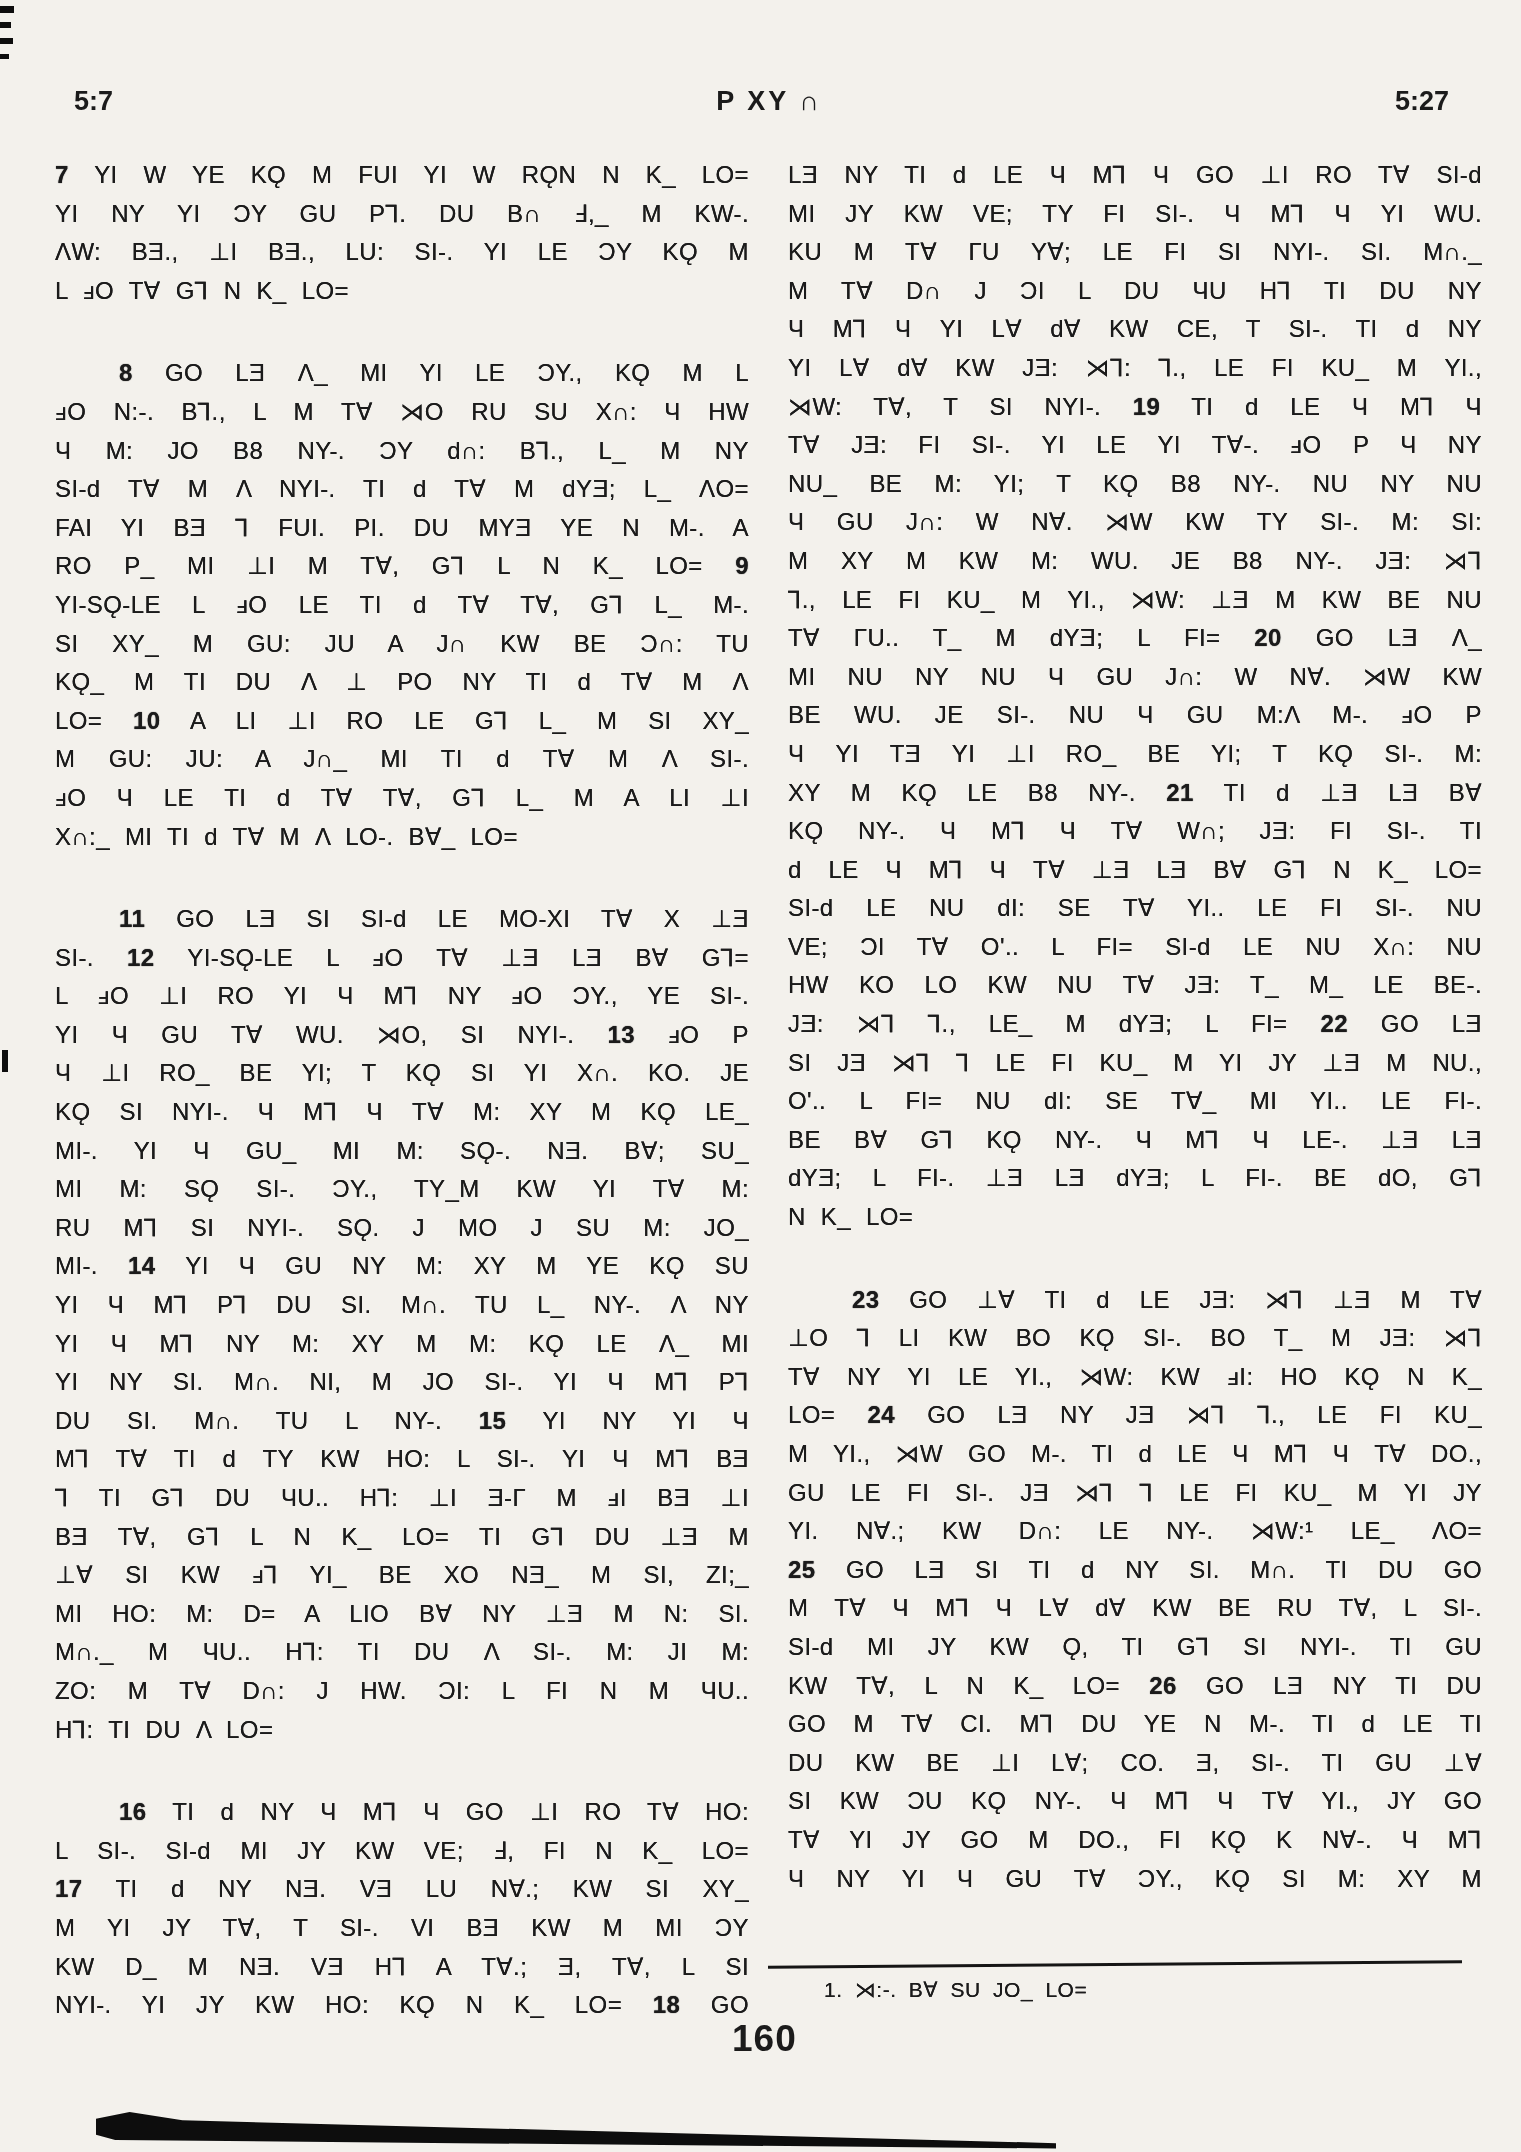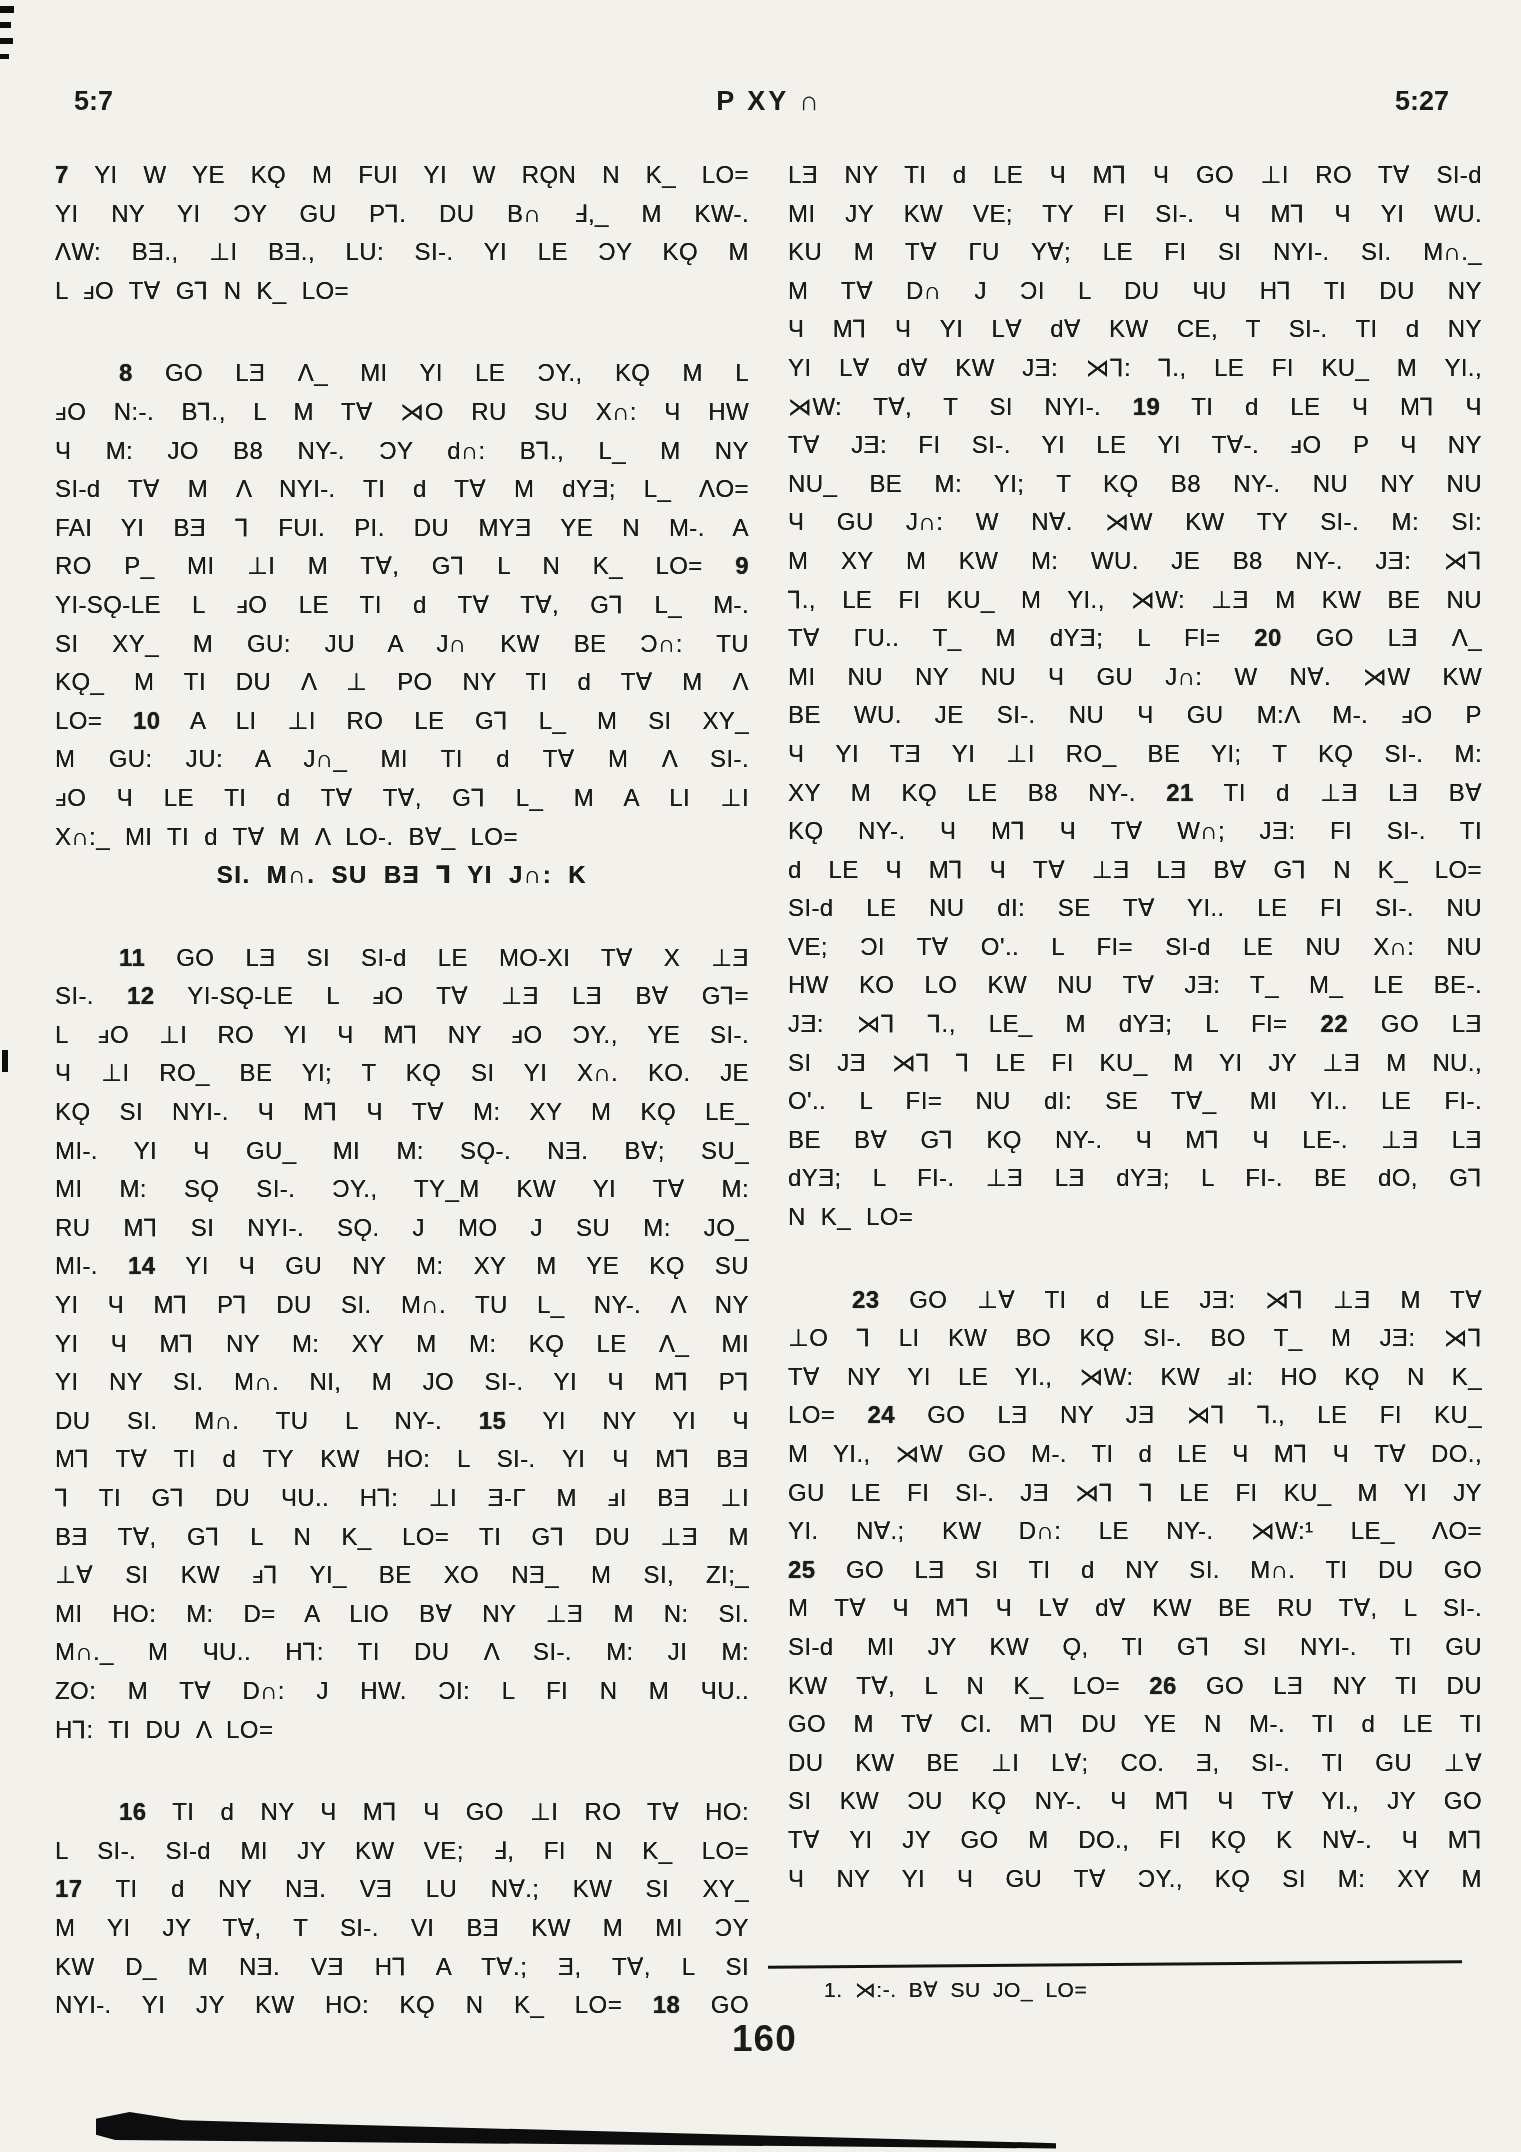--- a/index.html
+++ b/index.html
@@ -61,24 +61,24 @@
       <div class="line">SI-d T∀ M Λ NYI-. TI d T∀ M dYƎ; L_ ΛO=</div>
       <div class="line">FAI YI BƎ ⅂ FUI. PI. DU MYƎ YE N M-. A</div>
       <div class="line">RO P_ MI ⊥I M T∀, G⅂ L N K_ LO= <b>9</b></div>
       <div class="line">YI-SǪ-LE L ⅎO LE TI d T∀ T∀, G⅂ L_ M-.</div>
       <div class="line">SI XY_ M GU: JU A J∩ KW BE Ɔ∩: TU</div>
       <div class="line">KǪ_ M TI DU Λ ⊥ PO NY TI d T∀ M Λ</div>
       <div class="line">LO= <b>10</b> A LI ⊥I RO LE G⅂ L_ M SI XY_</div>
       <div class="line">M GU: JU: A J∩_ MI TI d T∀ M Λ SI-.</div>
       <div class="line">ⅎO Ч LE TI d T∀ T∀, G⅂ L_ M A LI ⊥I</div>
       <div class="line end">X∩:_ MI TI d T∀ M Λ LO-. B∀_ LO=</div>
-      <div class="line head">SI. M∩. SU BƎ ⅂ YI J∩: K</div>
       <div class="line ind"><b>11</b> GO LƎ SI SI-d LE MO-XI T∀ X ⊥Ǝ</div>
       <div class="line">SI-. <b>12</b> YI-SǪ-LE L ⅎO T∀ ⊥Ǝ LƎ B∀ G⅂=</div>
       <div class="line">L ⅎO ⊥I RO YI Ч M⅂ NY ⅎO ƆY., YE SI-.</div>
+      <div class="line">YI Ч GU T∀ WU. ⋊O, SI NYI-. <b>13</b> ⅎO P</div>
       <div class="line">Ч ⊥I RO_ BE YI; T KǪ SI YI X∩. KO. JE</div>
       <div class="line">KǪ SI NYI-. Ч M⅂ Ч T∀ M: XY M KǪ LE_</div>
       <div class="line">MI-. YI Ч GU_ MI M: SǪ-. NƎ. B∀; SU_</div>
       <div class="line">MI M: SǪ SI-. ƆY., TY_M KW YI T∀ M:</div>
       <div class="line">RU M⅂ SI NYI-. SǪ. J MO J SU M: JO_</div>
       <div class="line">MI-. <b>14</b> YI Ч GU NY M: XY M YE KǪ SU</div>
       <div class="line">YI Ч M⅂ P⅂ DU SI. M∩. TU L_ NY-. Λ NY</div>
       <div class="line">YI Ч M⅂ NY M: XY M M: KǪ LE Λ_ MI</div>
       <div class="line">YI NY SI. M∩. NI, M JO SI-. YI Ч M⅂ P⅂</div>
       <div class="line">DU SI. M∩. TU L NY-. <b>15</b> YI NY YI Ч</div>

